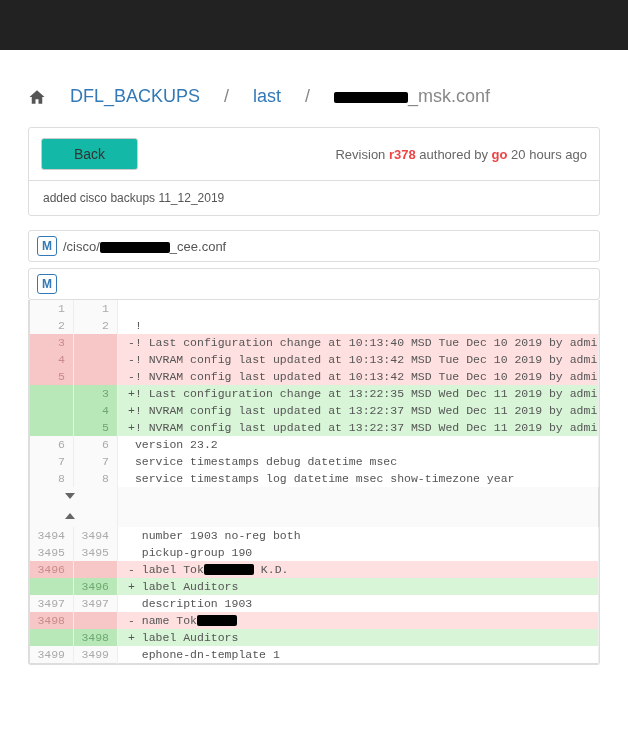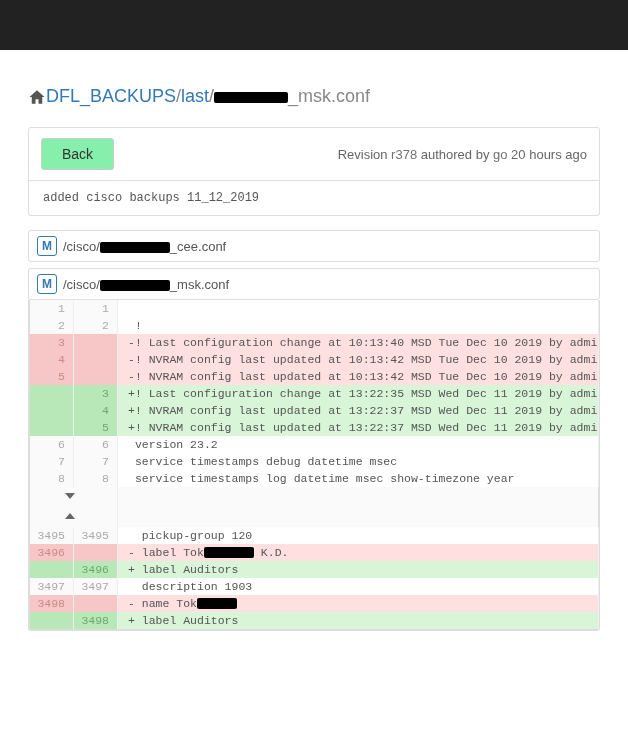--- a/index.html
+++ b/index.html
@@ -13,21 +13,21 @@
   .topbar {
     height: 50px;
     background: #222;
   }
   .content {
     padding: 20px 28px 0 28px;
   }
   .breadcrumb {
     display: flex;
     align-items: center;
-    gap: 0;
+    gap: 24px;
     font-size: 18px;
     color: #888;
     margin: 16px 0 20px 0;
   }
   .breadcrumb a {
     color: #3379b7;
     text-decoration: none;
   }
   .home-icon svg {
     width: 18px;
@@ -46,30 +46,30 @@
     border-bottom: 1px solid #ddd;
     display: flex;
     align-items: center;
     justify-content: space-between;
     font-size: 13px;
     color: #666;
   }
   .back-btn {
     border: 1px solid #ccc;
     border-radius: 3px;
-    padding: 7px 20px;
-    background: #86efac;
+    padding: 7px 32px;
+    background: #14b8a6;
     font-size: 14px;
     color: #333;
     cursor: pointer;
   }
-  .rev-strong { color: #737373; font-weight: 400; }
+  .rev-strong { color: #ef4444; font-weight: 700; }
   .commit-msg {
     padding: 10px 14px;
-    font-family: Liberation Mono, monospace;
+    font-family: Liberation Sans, sans-serif;
     font-size: 12px;
     color: #555;
   }
   .file-header {
     border: 1px solid #ddd;
     border-radius: 3px;
     padding: 5px 8px;
     display: flex;
     align-items: center;
     gap: 6px;
@@ -183,21 +183,20 @@
     <div class="commit-msg">added cisco backups 11_12_2019</div>
   </div>
 
   <div id="files">
       <div class="file-header">
         <span class="mod-badge">M</span>
         <span><span>/cisco/</span><span class="redact r2"></span><span>_cee.conf</span></span>
       </div>
       <div class="file-header">
         <span class="mod-badge">M</span>
-        <span><span>/cisco/</span><span class="redact r2"></span><span>_msk.conf</span></span>
       </div>
     </div>
 
   <div class="diff-wrap">
     <table class="diff-table">
       <colgroup>
           <col style="width:44px">
           <col style="width:44px">
           <col>
         </colgroup>
@@ -259,23 +258,28 @@
           </tr>
           <tr class="expand">
             <td class="ln" colspan="2" style="text-align: center;"><span class="tri down"></span></td>
             <td class="code"></td>
           </tr>
           <tr class="expand">
             <td class="ln" colspan="2" style="text-align: center;"><span class="tri up"></span></td>
             <td class="code"></td>
           </tr>
           <tr class="ctx">
+            <td class="ln">3494</td>
+            <td class="ln">3494</td>
+            <td class="code">  number 1903 no-reg both</td>
+          </tr>
+          <tr class="ctx">
             <td class="ln">3495</td>
             <td class="ln">3495</td>
-            <td class="code">  pickup-group 120</td>
+            <td class="code">  pickup-group 190</td>
           </tr>
           <tr class="del">
             <td class="ln">3496</td>
             <td class="ln"></td>
             <td class="code">- label Tok<span class="redact r3"></span> K.D.</td>
           </tr>
           <tr class="add">
             <td class="ln"></td>
             <td class="ln">3496</td>
             <td class="code">+ label Auditors</td>
@@ -287,17 +291,22 @@
           </tr>
           <tr class="del">
             <td class="ln">3498</td>
             <td class="ln"></td>
             <td class="code">- name Tok<span class="redact r4"></span></td>
           </tr>
           <tr class="add">
             <td class="ln"></td>
             <td class="ln">3498</td>
             <td class="code">+ label Auditors</td>
+          </tr>
+          <tr class="ctx">
+            <td class="ln">3499</td>
+            <td class="ln">3499</td>
+            <td class="code">  ephone-dn-template 1</td>
           </tr>
         </tbody>
     </table>
   </div>
 </div>
 
 </body></html>

